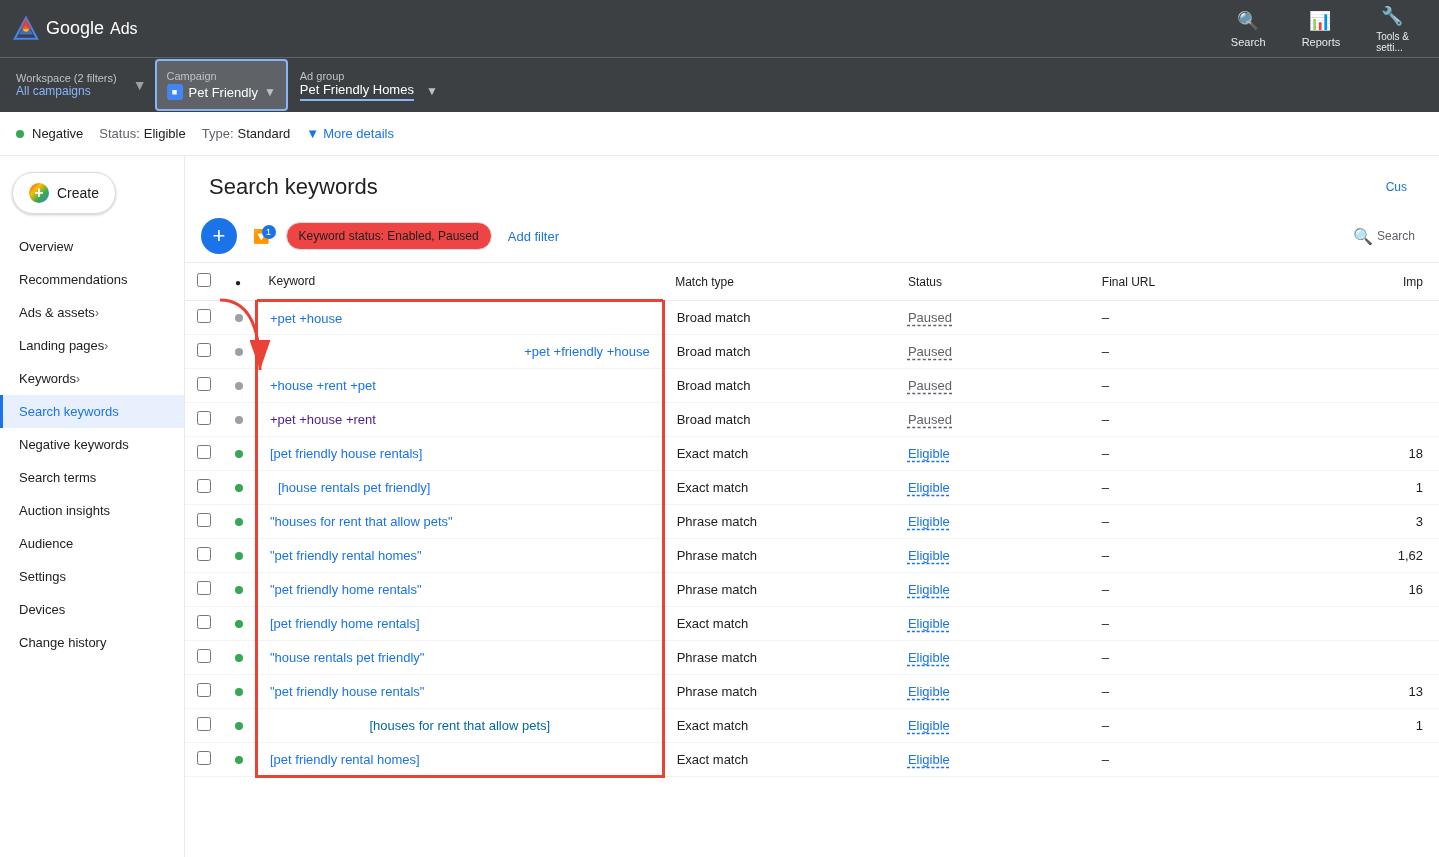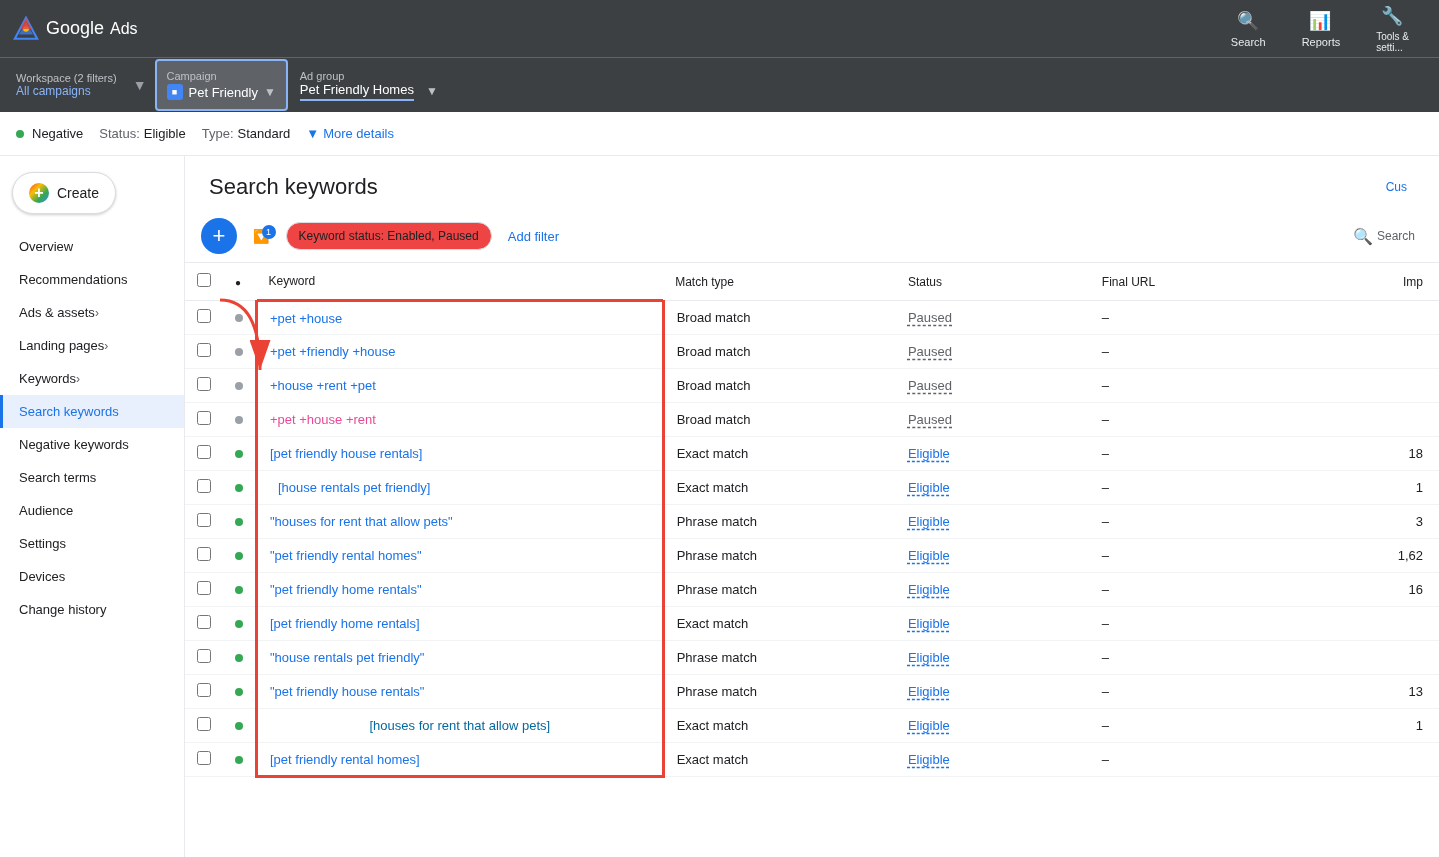--- a/index.html
+++ b/index.html
@@ -411,20 +411,23 @@
           <span class="sidebar-arrow">›</span>
         </div>
         <div class="sidebar-item active">
           <span>Search keywords</span>
         </div>
         <div class="sidebar-item">
           <span>Negative keywords</span>
         </div>
         <div class="sidebar-item">
           <span>Search terms</span>
+        </div>
+        <div class="sidebar-item">
+          <span>Auction insights</span>
         </div>
         <div class="sidebar-item">
           <span>Audience</span>
         </div>
         <div class="sidebar-item">
           <span>Settings</span>
         </div>
         <div class="sidebar-item">
           <span>Devices</span>
         </div>
@@ -495,39 +498,39 @@
               <td class="col-status-dot"><span class="dot-gray"></span></td>
               <td class="col-keyword" style="cursor: pointer; color: rgb(26, 115, 232); border-top: 3px solid rgb(234, 67, 53); border-left: 3px solid rgb(234, 67, 53); border-right: 3px solid rgb(234, 67, 53);"><span>+pet +house</span></td>
               <td class="col-match">Broad match</td>
               <td class="col-status"><span class="status-paused">Paused</span></td>
               <td class="col-url">–</td>
               <td class="col-imp" style="text-align: right; padding-right: 16px;"></td>
             </tr>
             <tr>
               <td class="col-checkbox"><input type="checkbox" style=""></td>
               <td class="col-status-dot"><span class="dot-gray"></span></td>
-              <td class="col-keyword" style="cursor: pointer; color: rgb(26, 115, 232); border-left: 3px solid rgb(234, 67, 53); border-right: 3px solid rgb(234, 67, 53);"><span>+pet +friendly +house</span></td>
+              <td class="col-keyword" style="cursor: pointer; color: rgb(26, 115, 232); border-left: 3px solid rgb(234, 67, 53); border-right: 3px solid rgb(234, 67, 53); text-align: right;"><span>+pet +friendly +house</span></td>
               <td class="col-match">Broad match</td>
               <td class="col-status"><span class="status-paused">Paused</span></td>
               <td class="col-url">–</td>
               <td class="col-imp" style="text-align: right; padding-right: 16px;"></td>
             </tr>
             <tr>
               <td class="col-checkbox"><input type="checkbox" style=""></td>
               <td class="col-status-dot"><span class="dot-gray"></span></td>
               <td class="col-keyword" style="cursor: pointer; color: rgb(26, 115, 232); border-left: 3px solid rgb(234, 67, 53); border-right: 3px solid rgb(234, 67, 53);"><span>+house +rent +pet</span></td>
               <td class="col-match">Broad match</td>
               <td class="col-status"><span class="status-paused">Paused</span></td>
               <td class="col-url">–</td>
               <td class="col-imp" style="text-align: right; padding-right: 16px;"></td>
             </tr>
             <tr>
               <td class="col-checkbox"><input type="checkbox" style=""></td>
               <td class="col-status-dot"><span class="dot-gray"></span></td>
-              <td class="col-keyword" style="cursor: pointer; color: #ec4899; border-left: 3px solid rgb(234, 67, 53); border-right: 3px solid rgb(234, 67, 53);"><span>+pet +house +rent</span></td>
+              <td class="col-keyword" style="cursor: pointer; color: #4c1d95; border-left: 3px solid rgb(234, 67, 53); border-right: 3px solid rgb(234, 67, 53);"><span>+pet +house +rent</span></td>
               <td class="col-match">Broad match</td>
               <td class="col-status"><span class="status-paused">Paused</span></td>
               <td class="col-url">–</td>
               <td class="col-imp" style="text-align: right; padding-right: 16px;"></td>
             </tr>
             <tr>
               <td class="col-checkbox"><input type="checkbox" style=""></td>
               <td class="col-status-dot"><span class="dot-green"></span></td>
               <td class="col-keyword" style="cursor: pointer; color: rgb(26, 115, 232); border-left: 3px solid rgb(234, 67, 53); border-right: 3px solid rgb(234, 67, 53);"><span>[pet friendly house rentals]</span></td>
               <td class="col-match">Exact match</td>

